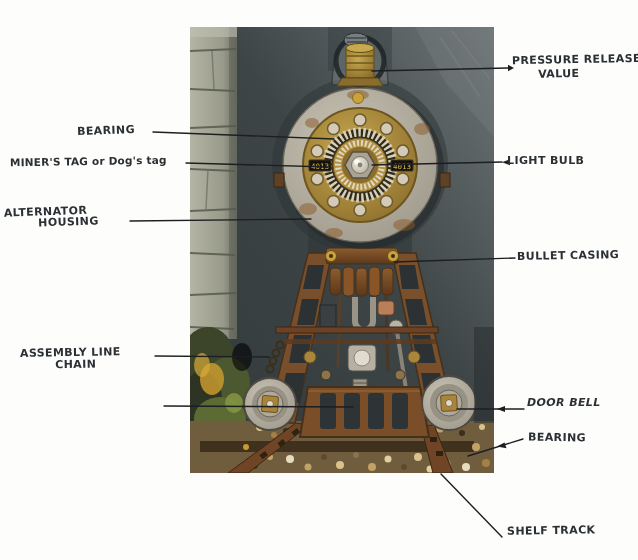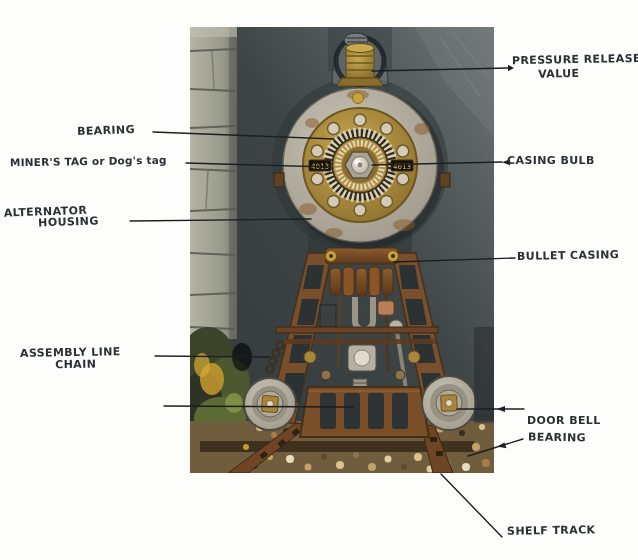--- a/index.html
+++ b/index.html
@@ -16,21 +16,21 @@
   .lbl-bearing-left{left:77px;top:124px;transform:rotate(-2deg);}
   .lbl-miners{left:10px;top:155px;font-size:10.5px;letter-spacing:.2px;transform:rotate(-1deg);}
   .lbl-alternator{left:4px;top:205px;transform:rotate(-2deg);}
   .lbl-alternator .l2{margin-left:34px;margin-top:-2px;}
   .lbl-light{left:507px;top:154px;}
   .lbl-bullet{left:517px;top:249px;transform:rotate(-1deg);}
   .lbl-assembly{left:20px;top:346px;transform:rotate(-1deg);}
   .lbl-assembly .l2{margin-left:35px;margin-top:-1px;}
   .lbl-pencil{left:12px;top:396px;font-size:10.5px;}
   .lbl-pencil .l2{margin-left:62px;margin-top:-2px;}
-  .lbl-doorbell{left:527px;top:414px;}
+  .lbl-doorbell{left:527px;top:396px;font-style:italic;}
   .lbl-bearing-right{left:528px;top:431px;transform:rotate(1deg);}
   .lbl-shelf{left:507px;top:524px;transform:rotate(-1deg);}
 </style>
 </head>
 <body>
 
 <div id="page">
 
   <div class="photo">
     <svg width="304" height="446" viewBox="0 0 304 446">
@@ -327,21 +327,21 @@
 
   <div class="lbl lbl-bearing-left">
     <span>BEARING</span>
   </div>
 
   <div class="lbl lbl-miners">
     <span>MINER'S TAG or Dog's tag</span>
   </div>
 
   <div class="lbl lbl-light">
-    <span>CASING BULB</span>
+    <span>LIGHT BULB</span>
   </div>
 
   <div class="lbl lbl-alternator">
     <span>ALTERNATOR</span>
     <span class="l2">HOUSING</span>
   </div>
 
   <div class="lbl lbl-bullet">
     <span>BULLET CASING</span>
   </div>

